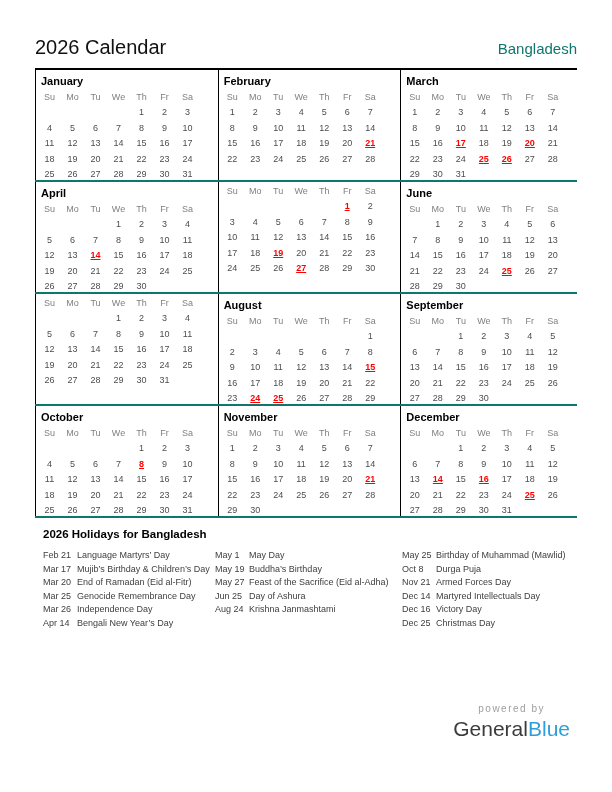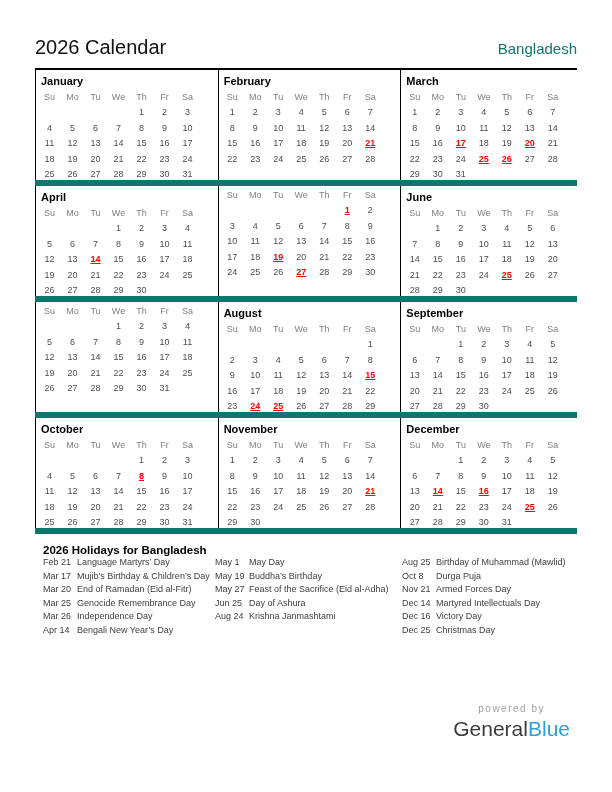--- a/index.html
+++ b/index.html
@@ -13,31 +13,31 @@
   }
   .page { padding: 0 35px; }
 
   
   .header { display: flex; justify-content: space-between; align-items: flex-end; padding-top: 36px; padding-bottom: 9px; }
   .title { font-size: 20px; color: #111111; }
   .region { font-size: 15px; color: #0f766e; padding-bottom: 2px; }
 
   
   .calendar { border-top: 2px solid #000; }
-  .quarter { display: flex; height: 110px; border-bottom: 6px solid #0f766e; overflow: hidden; gap: 6px; }
+  .quarter { display: flex; height: 110px; border-bottom: 2px solid #0f766e; overflow: hidden; gap: 6px; }
   .month { flex: 1 1 0; border-left: 1px solid #000; padding: 2px 0 0 2px; }
   .month-name { font-weight: bold; font-size: 11px; color: #000; margin: 3px 0 3px 3px; }
   .mrow { display: flex; }
   .mcell { width: 23px; height: 15.4px; line-height: 15.4px; text-align: center; font-size: 9px; color: #4d4d4d; }
   .mcell.wday { color: #808080; }
   .mcell.holiday { color: #ff0000; font-weight: bold; text-decoration: underline; }
 
   
   .holidays { padding: 10px 0 0 8px; }
-  .holidays-title { font-weight: bold; font-size: 11.5px; color: #000; }
+  .holidays-title { font-weight: bold; font-size: 11.5px; color: #000; margin-bottom: 9px; }
   .holcols { display: flex; }
   .holcol-0 { width: 172px; }
   .holcol-1 { width: 187px; }
   .holcol-2 { flex: 1; }
   .holrow { display: flex; height: 13.6px; line-height: 13.6px; font-size: 9px; }
   .holdate { width: 34px; flex: 0 0 34px; color: #404040; }
   .holname { color: #404040; white-space: nowrap; }
 
   
   .footer { position: absolute; top: 703px; right: 42px; text-align: center; }
@@ -786,21 +786,21 @@
             <div class="holdate">Jun 25</div>
             <div class="holname">Day of Ashura</div>
           </div>
           <div class="holrow">
             <div class="holdate">Aug 24</div>
             <div class="holname">Krishna Janmashtami</div>
           </div>
         </div>
         <div class="holcol-2">
           <div class="holrow">
-            <div class="holdate">Aug 25</div>
+            <div class="holdate">May 25</div>
             <div class="holname">Birthday of Muhammad (Mawlid)</div>
           </div>
           <div class="holrow">
             <div class="holdate">Oct 8</div>
             <div class="holname">Durga Puja</div>
           </div>
           <div class="holrow">
             <div class="holdate">Nov 21</div>
             <div class="holname">Armed Forces Day</div>
           </div>

